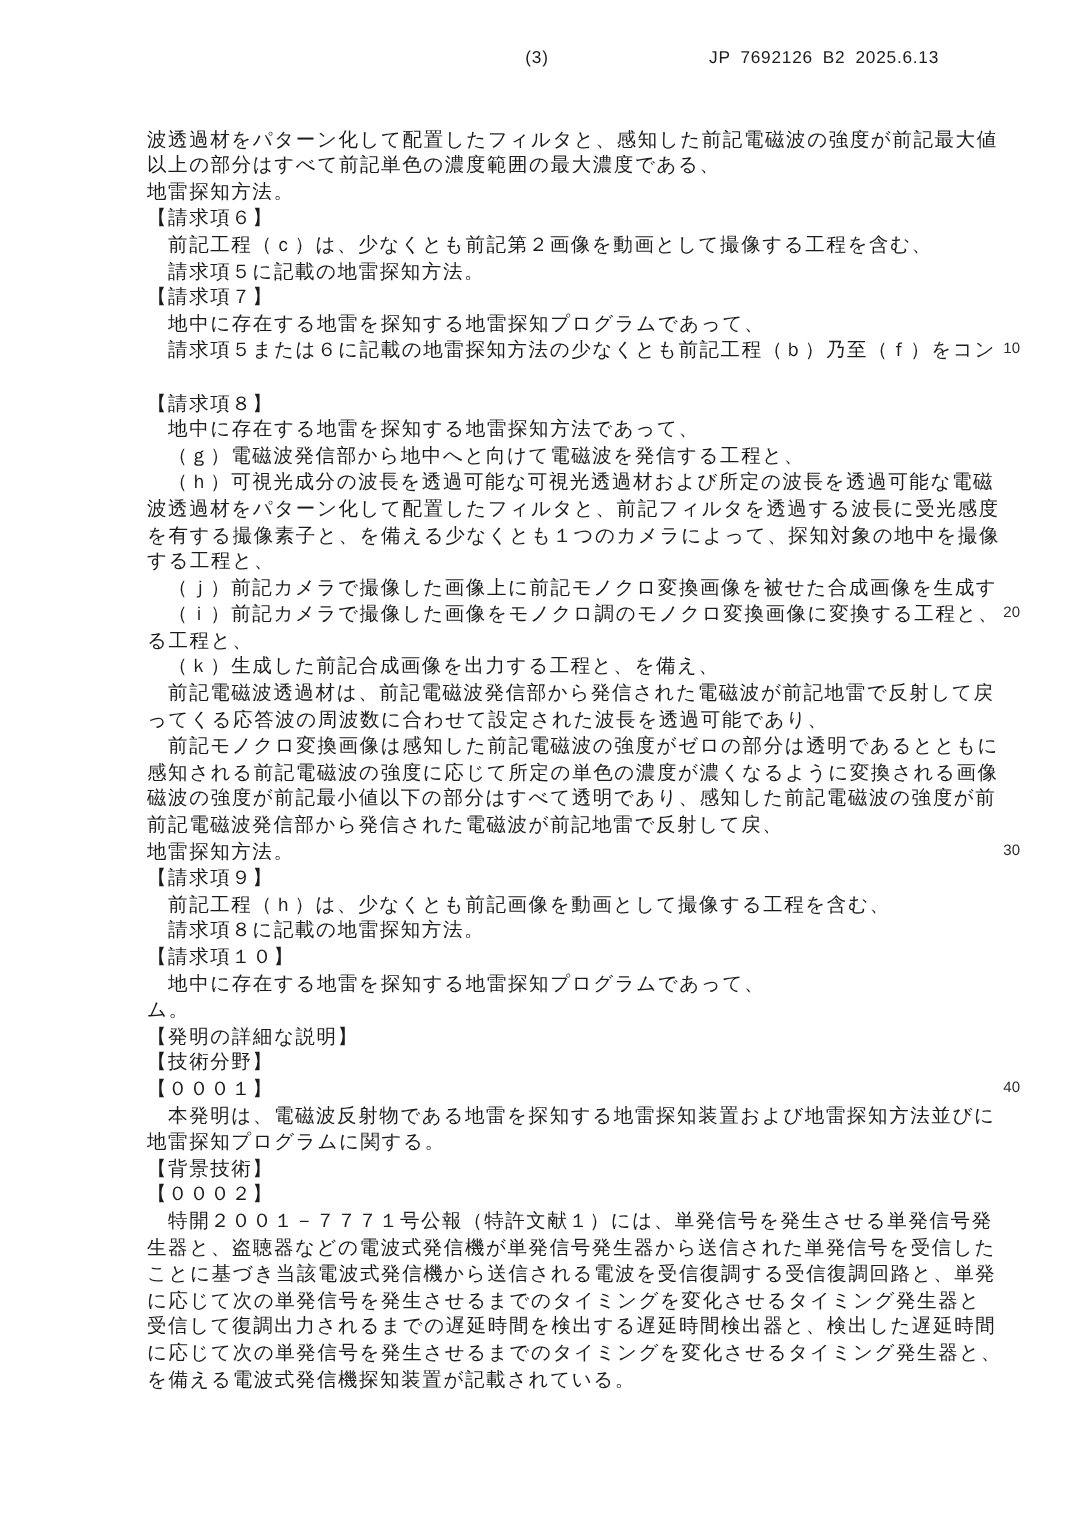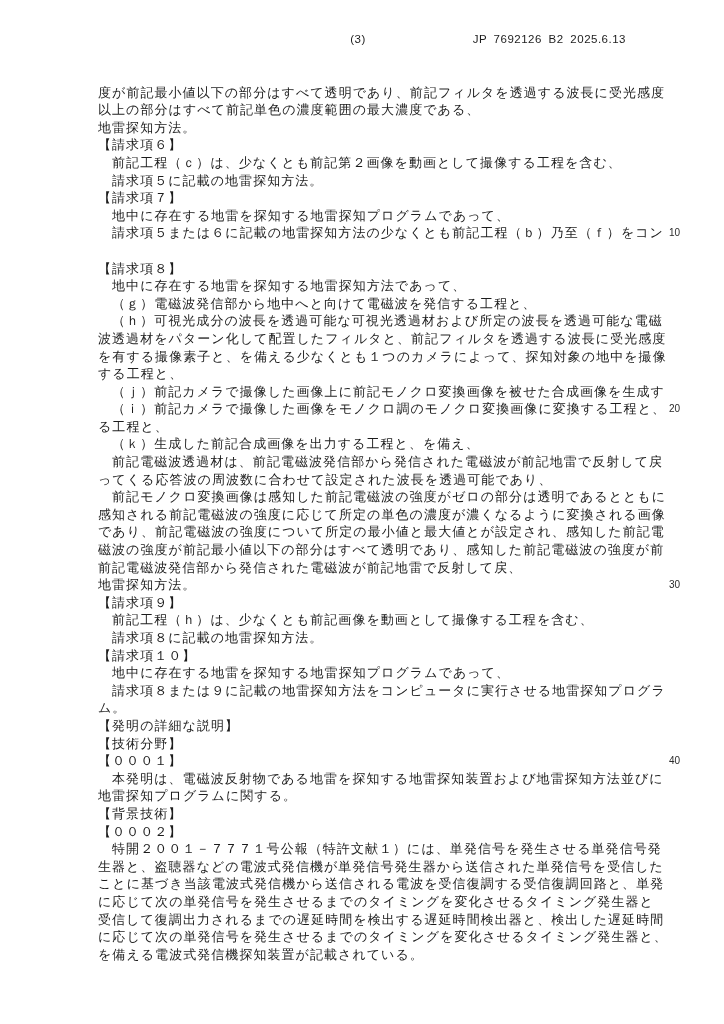--- a/index.html
+++ b/index.html
@@ -75,21 +75,21 @@
 <body>
 
 <div class="page">
   <div class="header">
     <div class="page-number">(3)</div>
     <div class="doc-number">JP 7692126 B2 2025.6.13</div>
   </div>
 
   <div class="content">
       <div class="line">
-      <span class="txt">度が前記最小値以下の部分はすべて透明であり、前記フィルタを透過する波長に受光感度</span>
+      <span class="txt">波透過材をパターン化して配置したフィルタと、感知した前記電磁波の強度が前記最大値</span>
       
     </div>
       <div class="line">
       <span class="txt">以上の部分はすべて前記単色の濃度範囲の最大濃度である、</span>
       
     </div>
       <div class="line">
       <span class="txt">地雷探知方法。</span>
       
     </div>
@@ -174,24 +174,20 @@
     </div>
       <div class="line">
       <span class="txt">　前記モノクロ変換画像は感知した前記電磁波の強度がゼロの部分は透明であるとともに</span>
       
     </div>
       <div class="line">
       <span class="txt">感知される前記電磁波の強度に応じて所定の単色の濃度が濃くなるように変換される画像</span>
       
     </div>
       <div class="line">
-      <span class="txt">であり、前記電磁波の強度について所定の最小値と最大値とが設定され、感知した前記電</span>
-      
-    </div>
-      <div class="line">
       <span class="txt">磁波の強度が前記最小値以下の部分はすべて透明であり、感知した前記電磁波の強度が前</span>
       
     </div>
       <div class="line">
       <span class="txt">前記電磁波発信部から発信された電磁波が前記地雷で反射して戻、</span>
       
     </div>
       <div class="line">
       <span class="txt">地雷探知方法。</span>
       
@@ -210,24 +206,20 @@
     </div>
       <div class="line">
       <span class="txt">【請求項１０】</span>
       
     </div>
       <div class="line">
       <span class="txt">　地中に存在する地雷を探知する地雷探知プログラムであって、</span>
       
     </div>
       <div class="line">
-      <span class="txt">　請求項８または９に記載の地雷探知方法をコンピュータに実行させる地雷探知プログラ</span>
-      
-    </div>
-      <div class="line">
       <span class="txt">ム。</span>
       
     </div>
       <div class="line">
       <span class="txt">【発明の詳細な説明】</span>
       
     </div>
       <div class="line">
       <span class="txt">【技術分野】</span>
       

